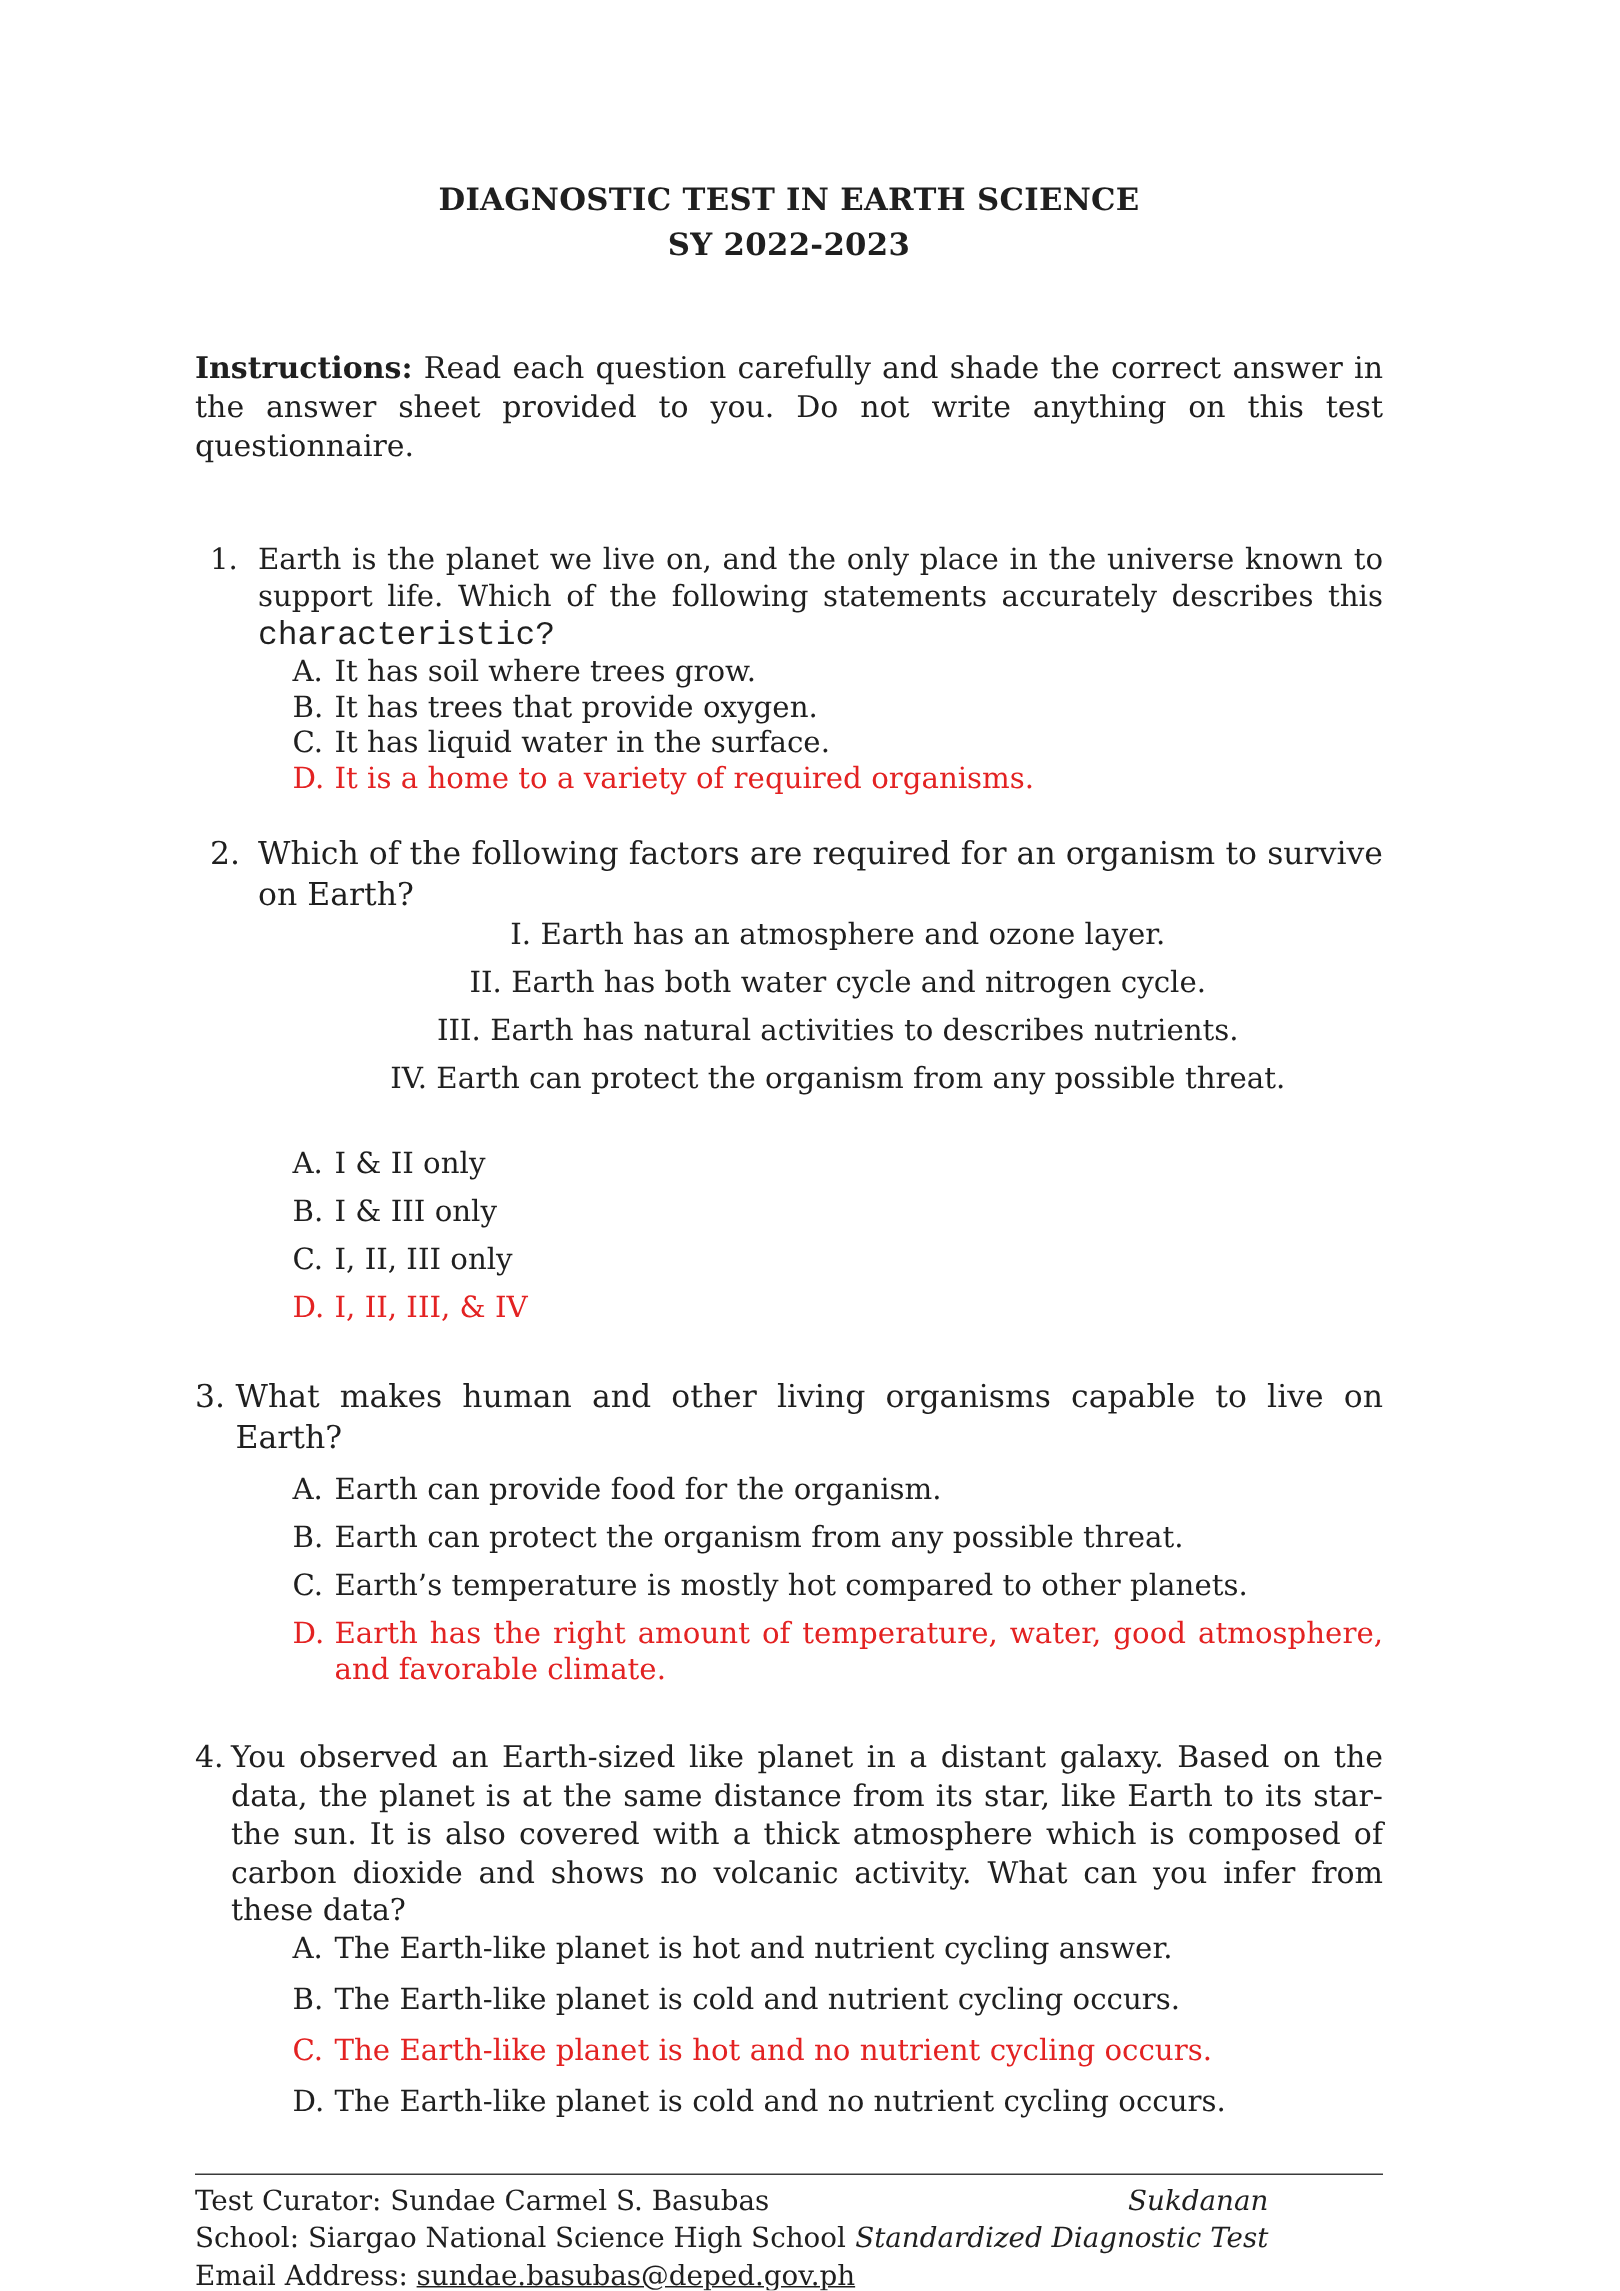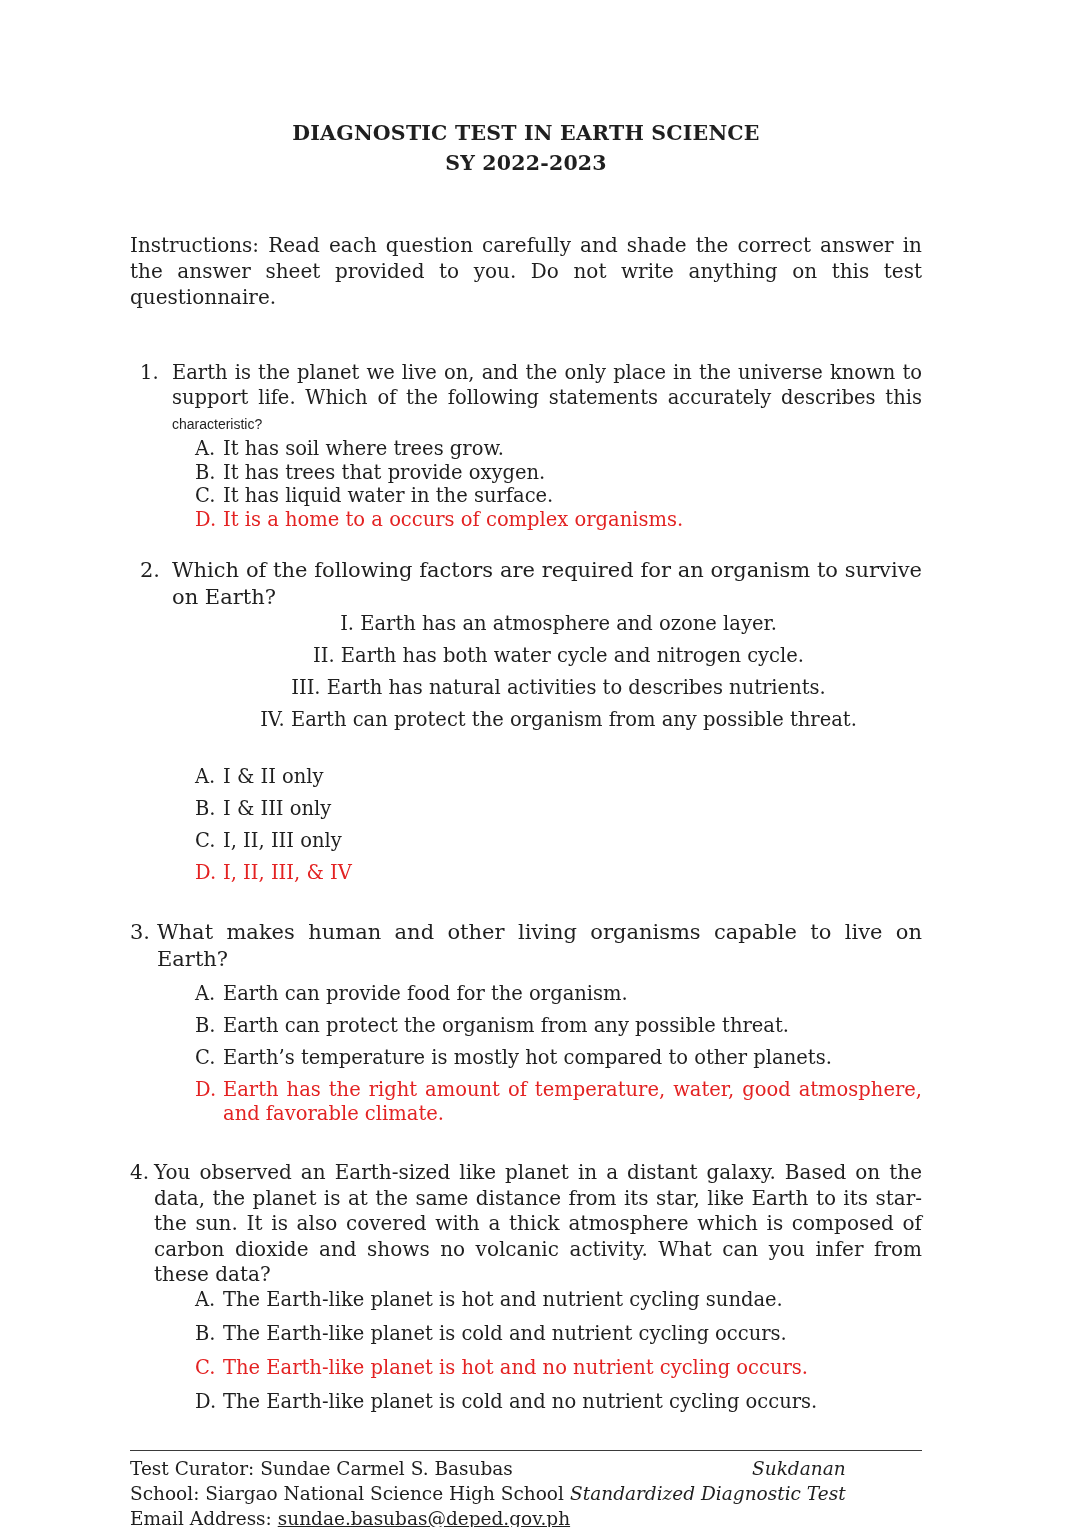--- a/index.html
+++ b/index.html
@@ -12,35 +12,35 @@
     color: #1f1f1f;
     font-family: "DejaVu Serif", serif;
     padding: 118px 130px 52px 130px;
     display: flex;
     flex-direction: column;
     overflow: hidden;
   }
   .title-block { text-align: center; margin-bottom: 54px; }
   .title-line { font-weight: bold; font-size: 20.5px; line-height: 30px; letter-spacing: 0.2px; }
   .instructions { font-size: 20px; line-height: 26px; text-align: justify; margin-bottom: 50px; }
-  .instructions .instr-label { font-weight: normal; }
+  .instructions .instr-label { font-weight: bold; }
   .question { margin-bottom: 26px; }
   .q-head { display: flex; text-align: justify; }
   .q-num { flex: 0 0 auto; }
   .q-body { flex: 1 1 auto; }
   
   .q1 .q-head { font-size: 19.5px; line-height: 25px; padding-left: 10px; }
   .q1 .q-num { width: 32px; }
   .q2 .q-head { font-size: 21px; line-height: 27px; padding-left: 10px; }
   .q2 .q-num { width: 32px; }
   .q3 .q-head { font-size: 21px; line-height: 27px; }
   .q3 .q-num { width: 27px; }
   .q4 .q-head { font-size: 20px; line-height: 25.5px; }
   .q4 .q-num { width: 24px; }
-  .sans { font-family: Liberation Sans, sans-serif; font-size: 14px; }
+  .sans { font-family: Liberation Mono, monospace; font-size: 22px; }
   .options { margin-left: 65px; margin-top: 0; }
   .option { display: flex; font-size: 19.5px; line-height: 24px; }
   .opt-label { flex: 0 0 28px; }
   .opt-text { flex: 1 1 auto; text-align: justify; }
   .q1 .option { margin-bottom: 0; line-height: 23.6px; }
   .q2 .option, .q3 .option { margin-bottom: 8px; }
   .q4 .option { margin-bottom: 10px; }
   .q3 .options { margin-top: 9px; }
   .statements { margin-left: 65px; margin-top: 1px; text-align: center; }
   .statement { font-size: 19.5px; line-height: 24px; margin-bottom: 8px; }
@@ -86,21 +86,21 @@
       <div class="option">
         <span class="opt-label">B.</span>
         <span class="opt-text">It has trees that provide oxygen.</span>
       </div>
       <div class="option">
         <span class="opt-label">C.</span>
         <span class="opt-text">It has liquid water in the surface.</span>
       </div>
       <div class="option correct">
         <span class="opt-label">D.</span>
-        <span class="opt-text">It is a home to a occurs of complex organisms.</span>
+        <span class="opt-text">It is a home to a variety of required organisms.</span>
       </div>
     </div>
   </div>
 
   <div class="question q2">
     <div class="q-head">
       <span class="q-num">2.</span>
       <span class="q-body">Which of the following factors are required for an organism to survive on Earth?</span>
     </div>
     <div class="statements">
@@ -155,21 +155,21 @@
   </div>
 
   <div class="question q4">
     <div class="q-head">
       <span class="q-num">4.</span>
       <span class="q-body">You observed an Earth-sized like planet in a distant galaxy. Based on the data, the planet is at the same distance from its star, like Earth to its star-the sun. It is also covered with a thick atmosphere which is composed of carbon dioxide and shows no volcanic activity. What can you infer from these data?</span>
     </div>
     <div class="options">
       <div class="option">
         <span class="opt-label">A.</span>
-        <span class="opt-text">The Earth-like planet is hot and nutrient cycling sundae.</span>
+        <span class="opt-text">The Earth-like planet is hot and nutrient cycling answer.</span>
       </div>
       <div class="option">
         <span class="opt-label">B.</span>
         <span class="opt-text">The Earth-like planet is cold and nutrient cycling occurs.</span>
       </div>
       <div class="option correct">
         <span class="opt-label">C.</span>
         <span class="opt-text">The Earth-like planet is hot and no nutrient cycling occurs.</span>
       </div>
       <div class="option">

